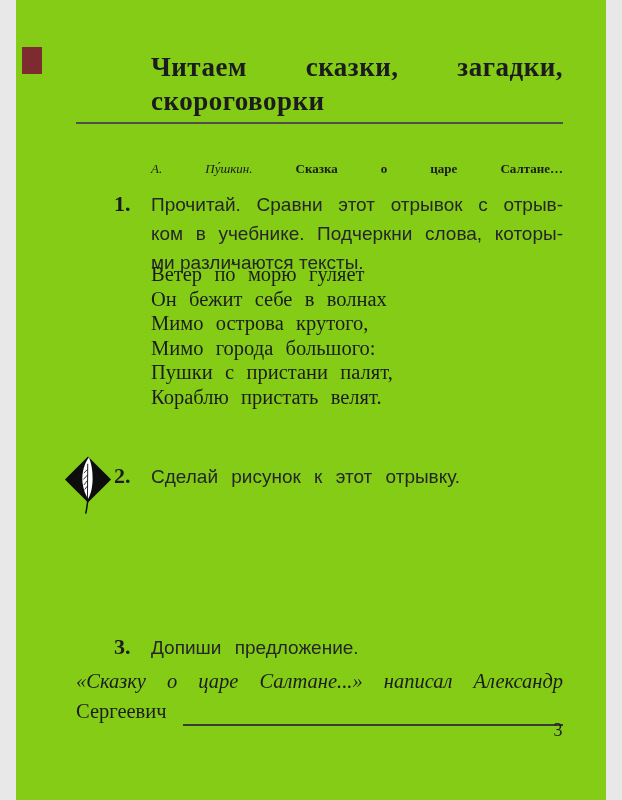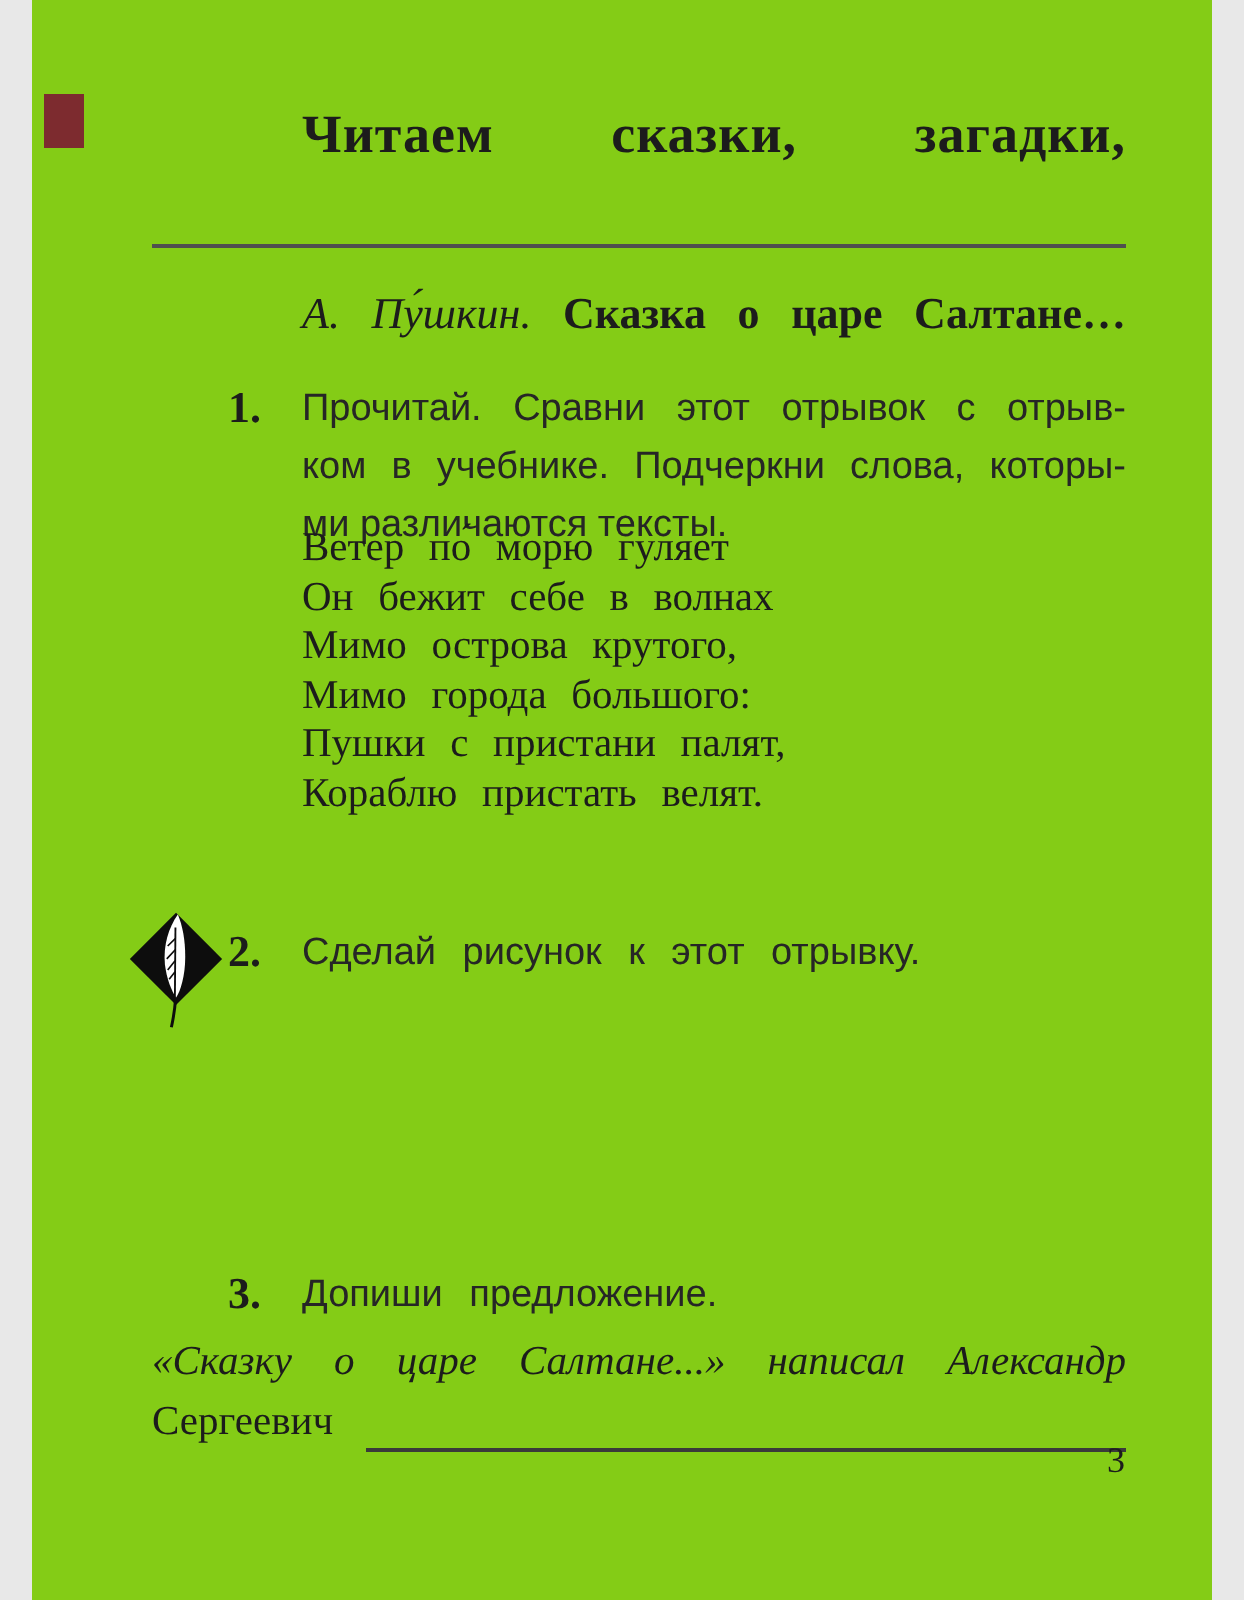--- a/index.html
+++ b/index.html
@@ -26,22 +26,22 @@
     font-weight:bold;
     font-size:27px;line-height:34px;
     letter-spacing:0.5px;
   }
   .chapter-title .just{text-align:justify;text-align-last:justify;}
   .rule{
     position:absolute;left:60px;top:122px;width:487px;height:0;
     border-top:2px solid #4f4f4f;
   }
   .author-line{
-    position:absolute;left:135px;top:144px;width:412px;
-    font-size:22px;line-height:26px;
+    position:absolute;left:135px;top:156px;width:412px;
+    font-size:13px;line-height:26px;
     text-align:justify;text-align-last:justify;
   }
   .author-line .author{font-style:italic;font-weight:normal;}
   .author-line .work-title{font-weight:bold;}
   .task{
     position:absolute;left:60px;width:487px;
     display:flex;
   }
   .task-number{
     width:75px;flex:0 0 75px;
@@ -88,20 +88,21 @@
 </style>
 </head>
 <body>
 
 <div class="page">
 
   <div class="corner-marker"></div>
 
   <div class="chapter-title">
     <div class="just">Читаем сказки, загадки,</div>
+    <div>скороговорки</div>
   </div>
 
   <div class="rule"></div>
 
   <div class="author-line">
     <span class="author">А. Пу́шкин.</span>
     <span> </span>
     <span class="work-title">Сказка о царе Салтане…</span>
   </div>
 

